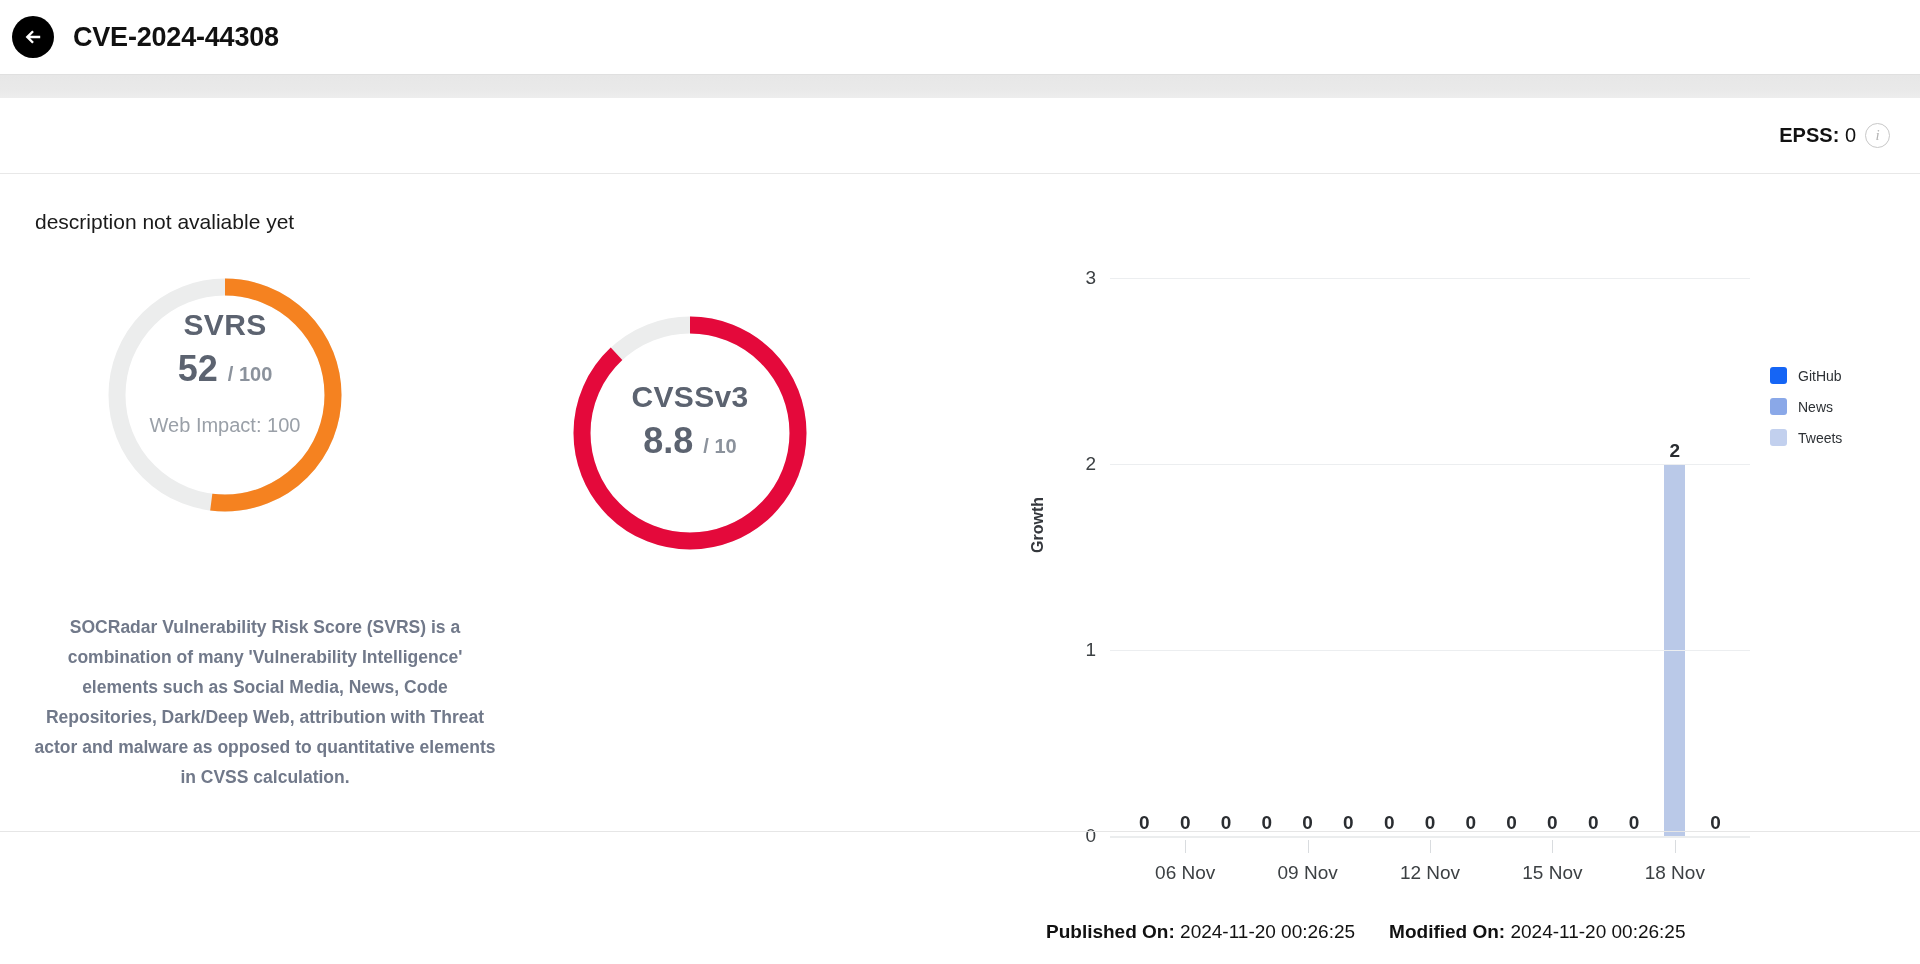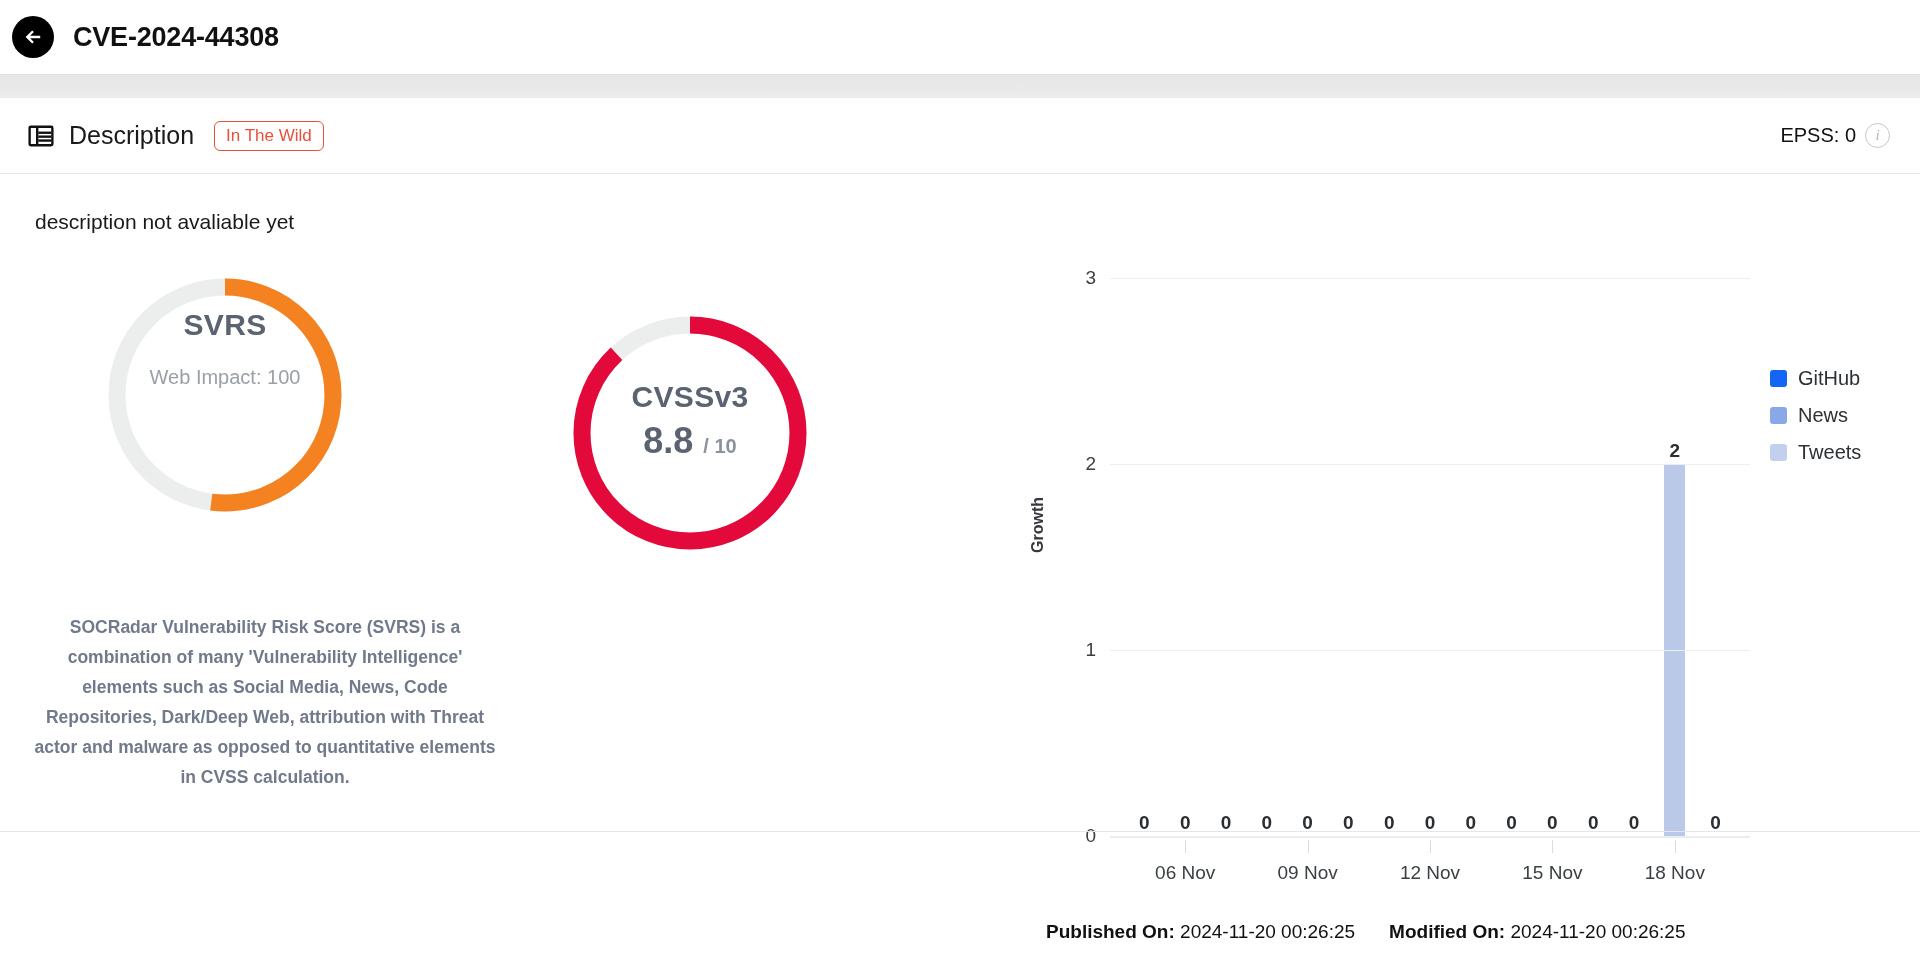--- a/index.html
+++ b/index.html
@@ -110,21 +110,21 @@
     margin-left: auto;
     display: flex;
     align-items: center;
     gap: 9px;
   }
   .epss-text {
     font-size: 20px;
     color: #111111;
     white-space: nowrap;
   }
-  .epss-text b { font-weight: normal; }
+  .epss-text b { font-weight: bold; }
   .info-icon {
     width: 25px; height: 25px;
     border-radius: 50%;
     border: 1.6px solid #c8c8c8;
     color: #b4b4b4;
     font-size: 15px;
     font-family: "Liberation Serif", serif;
     font-style: italic;
     display: flex;
     align-items: center;
@@ -323,21 +323,21 @@
     align-items: center;
     gap: 11px;
     cursor: pointer;
   }
   .legend-swatch {
     width: 17px; height: 17px;
     border-radius: 3px;
     flex: 0 0 auto;
   }
   .legend-text {
-    font-size: 20px;
+    font-size: 14px;
     color: #2d3135;
     white-space: nowrap;
   }
 
   
   .dates {
     position: absolute;
     left: 1046px; top: 921px;
     display: flex;
     gap: 34px;
@@ -365,49 +365,39 @@
       <svg width="24" height="24" viewBox="0 0 24 24">
         <path d="M11.2 5.4 L4.6 12 L11.2 18.6 L12.9 16.9 L9.2 13.2 L19.2 13.2 L19.2 10.8 L9.2 10.8 L12.9 7.1 Z" fill="#ffffff"></path>
       </svg>
     </div>
     <div class="cve-title">CVE-2024-44308</div>
   </div>
 
   <div class="gray-band"></div>
 
   <div class="desc-header">
-    <div class="desc-header-left">
-      <svg class="list-icon" viewBox="0 0 24 24">
-        <rect x="1.5" y="3.5" width="21" height="17" rx="1.2" fill="none" stroke="#111" stroke-width="2.2"></rect>
-        <line x1="8.5" y1="4.5" x2="8.5" y2="19.5" stroke="#111" stroke-width="2.2"></line>
-        <line x1="9.5" y1="9" x2="21.5" y2="9" stroke="#111" stroke-width="2.2"></line>
-        <line x1="9.5" y1="12.6" x2="21.5" y2="12.6" stroke="#111" stroke-width="2.2"></line>
-        <line x1="9.5" y1="16.2" x2="21.5" y2="16.2" stroke="#111" stroke-width="2.2"></line>
-      </svg>
-      <div class="desc-title">Description</div>
-      <div class="wild-badge">In The Wild</div>
-    </div>
 
     <div class="epss-wrap">
       <div class="epss-text"><b>EPSS:</b> <span>0</span></div>
       <div class="info-icon">i</div>
     </div>
   </div>
 
   <div class="desc-text">description not avaliable yet</div>
 
   <div class="donuts">
 
     <div class="donut svrs">
       <svg width="250" height="250" viewBox="0 0 250 250">
         <circle cx="125" cy="125" r="108" fill="none" stroke="#eceded" stroke-width="17"></circle>
         <circle id="svrs-arc" cx="125" cy="125" r="108" fill="none" stroke="#f58220" stroke-width="17" stroke-linecap="butt" transform="rotate(-90 125 125)" stroke-dasharray="352.86368685120556 678.5840131753953"></circle>
       </svg>
       <div class="donut-label" style="top:38px;">
         <div class="donut-name">SVRS</div>
+        <div class="donut-score"><span>52</span> <span class="denom">/ 100</span></div>
         <div class="donut-sub">Web Impact: 100</div>
       </div>
     </div>
 
     <div class="donut cvss">
       <svg width="250" height="250" viewBox="0 0 250 250">
         <circle cx="125" cy="125" r="108" fill="none" stroke="#eceded" stroke-width="17"></circle>
         <circle id="cvss-arc" cx="125" cy="125" r="108" fill="none" stroke="#e4093b" stroke-width="17" stroke-linecap="butt" transform="rotate(-90 125 125)" stroke-dasharray="597.1539315943478 678.5840131753953"></circle>
       </svg>
       <div class="donut-label" style="top:72px;">

